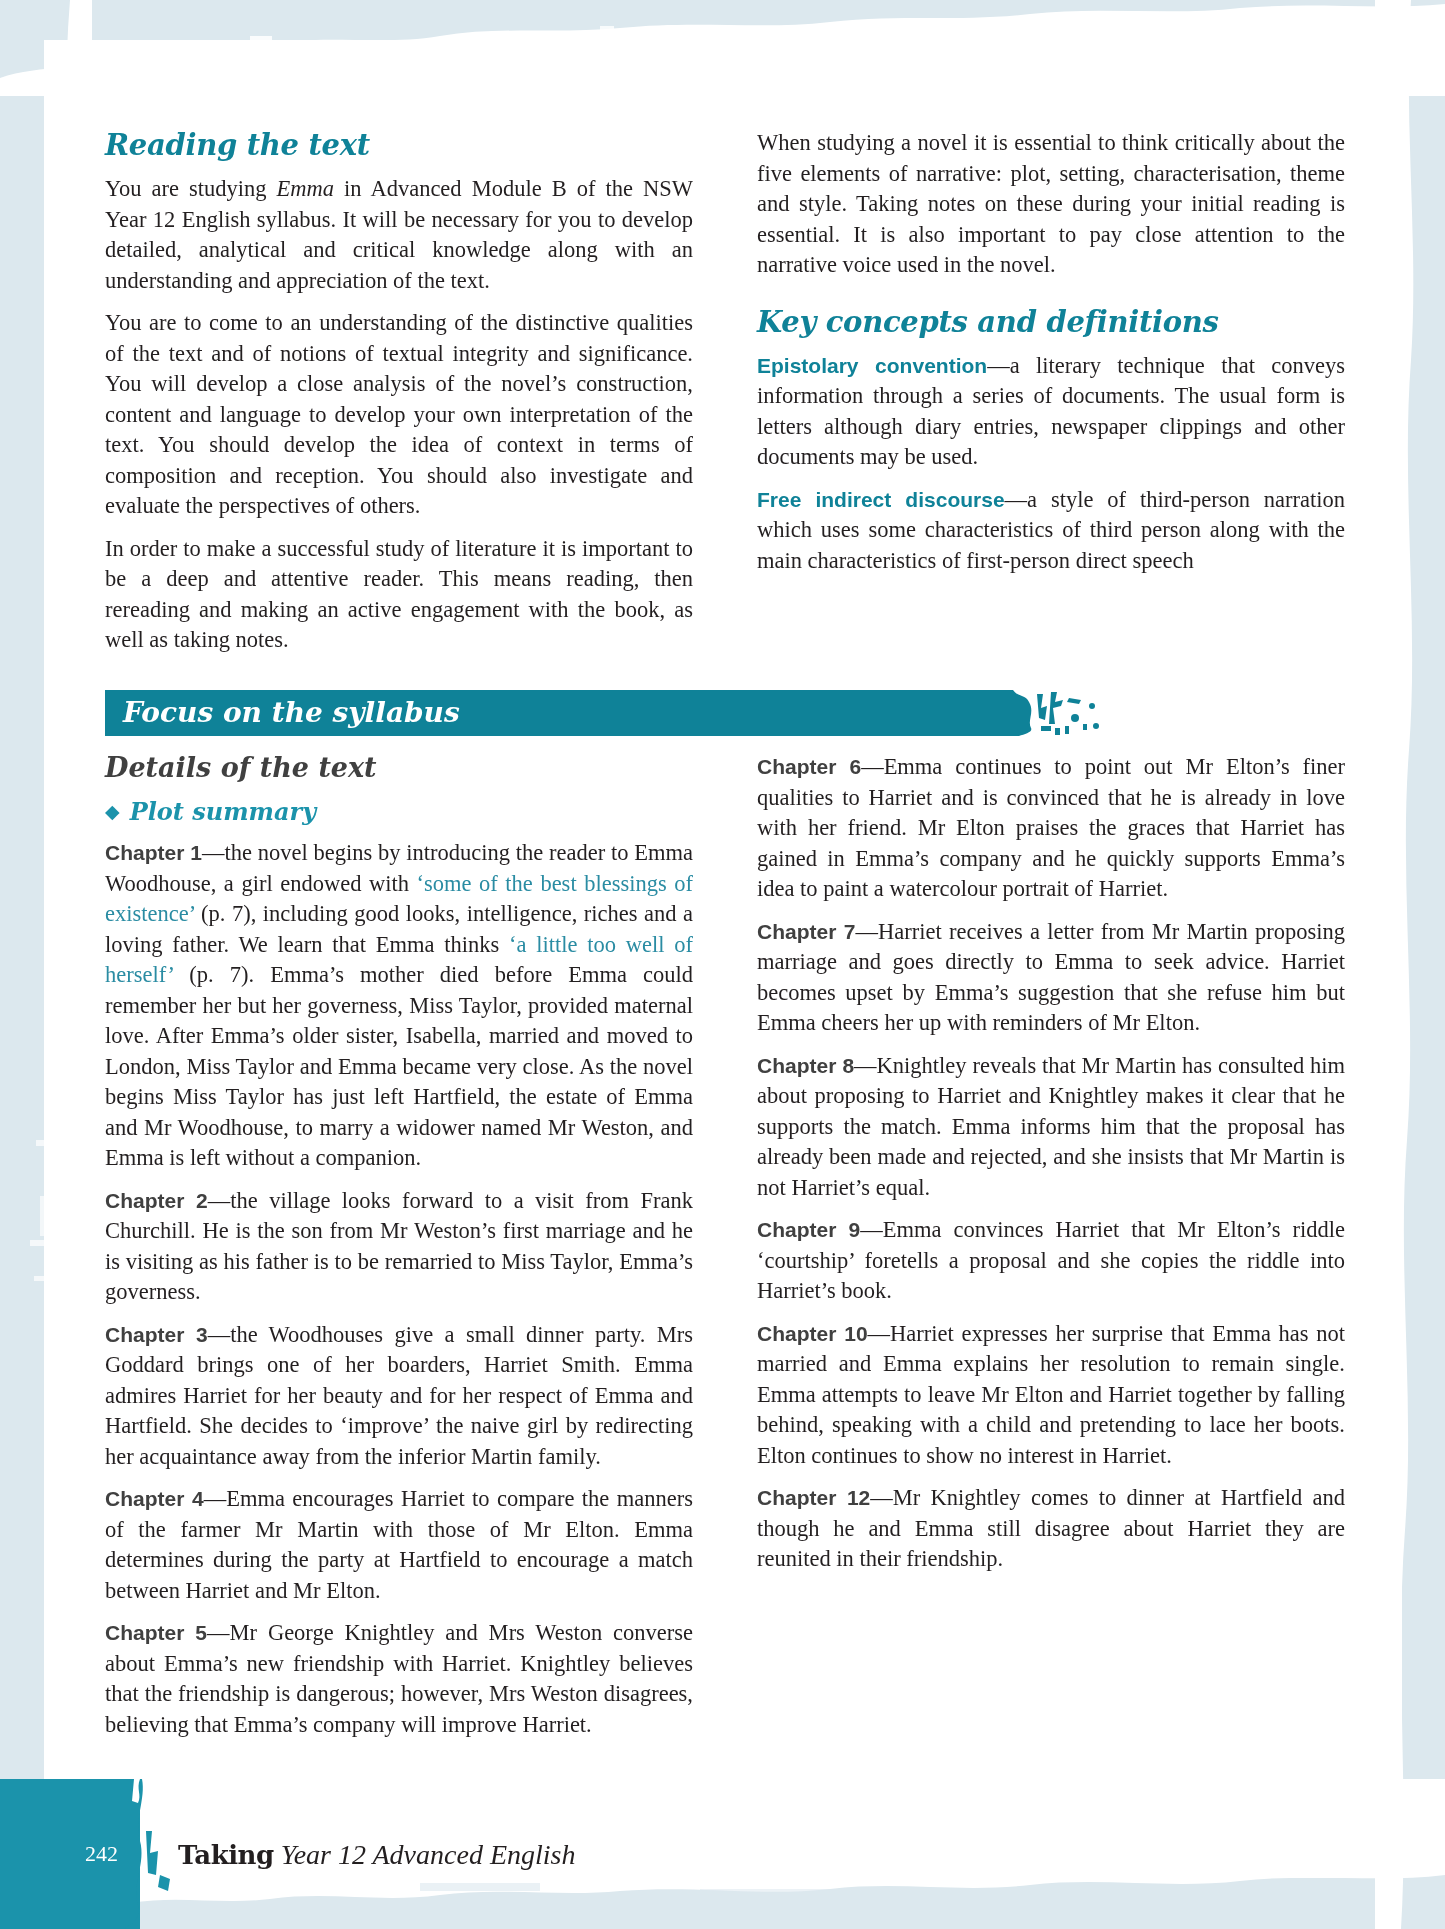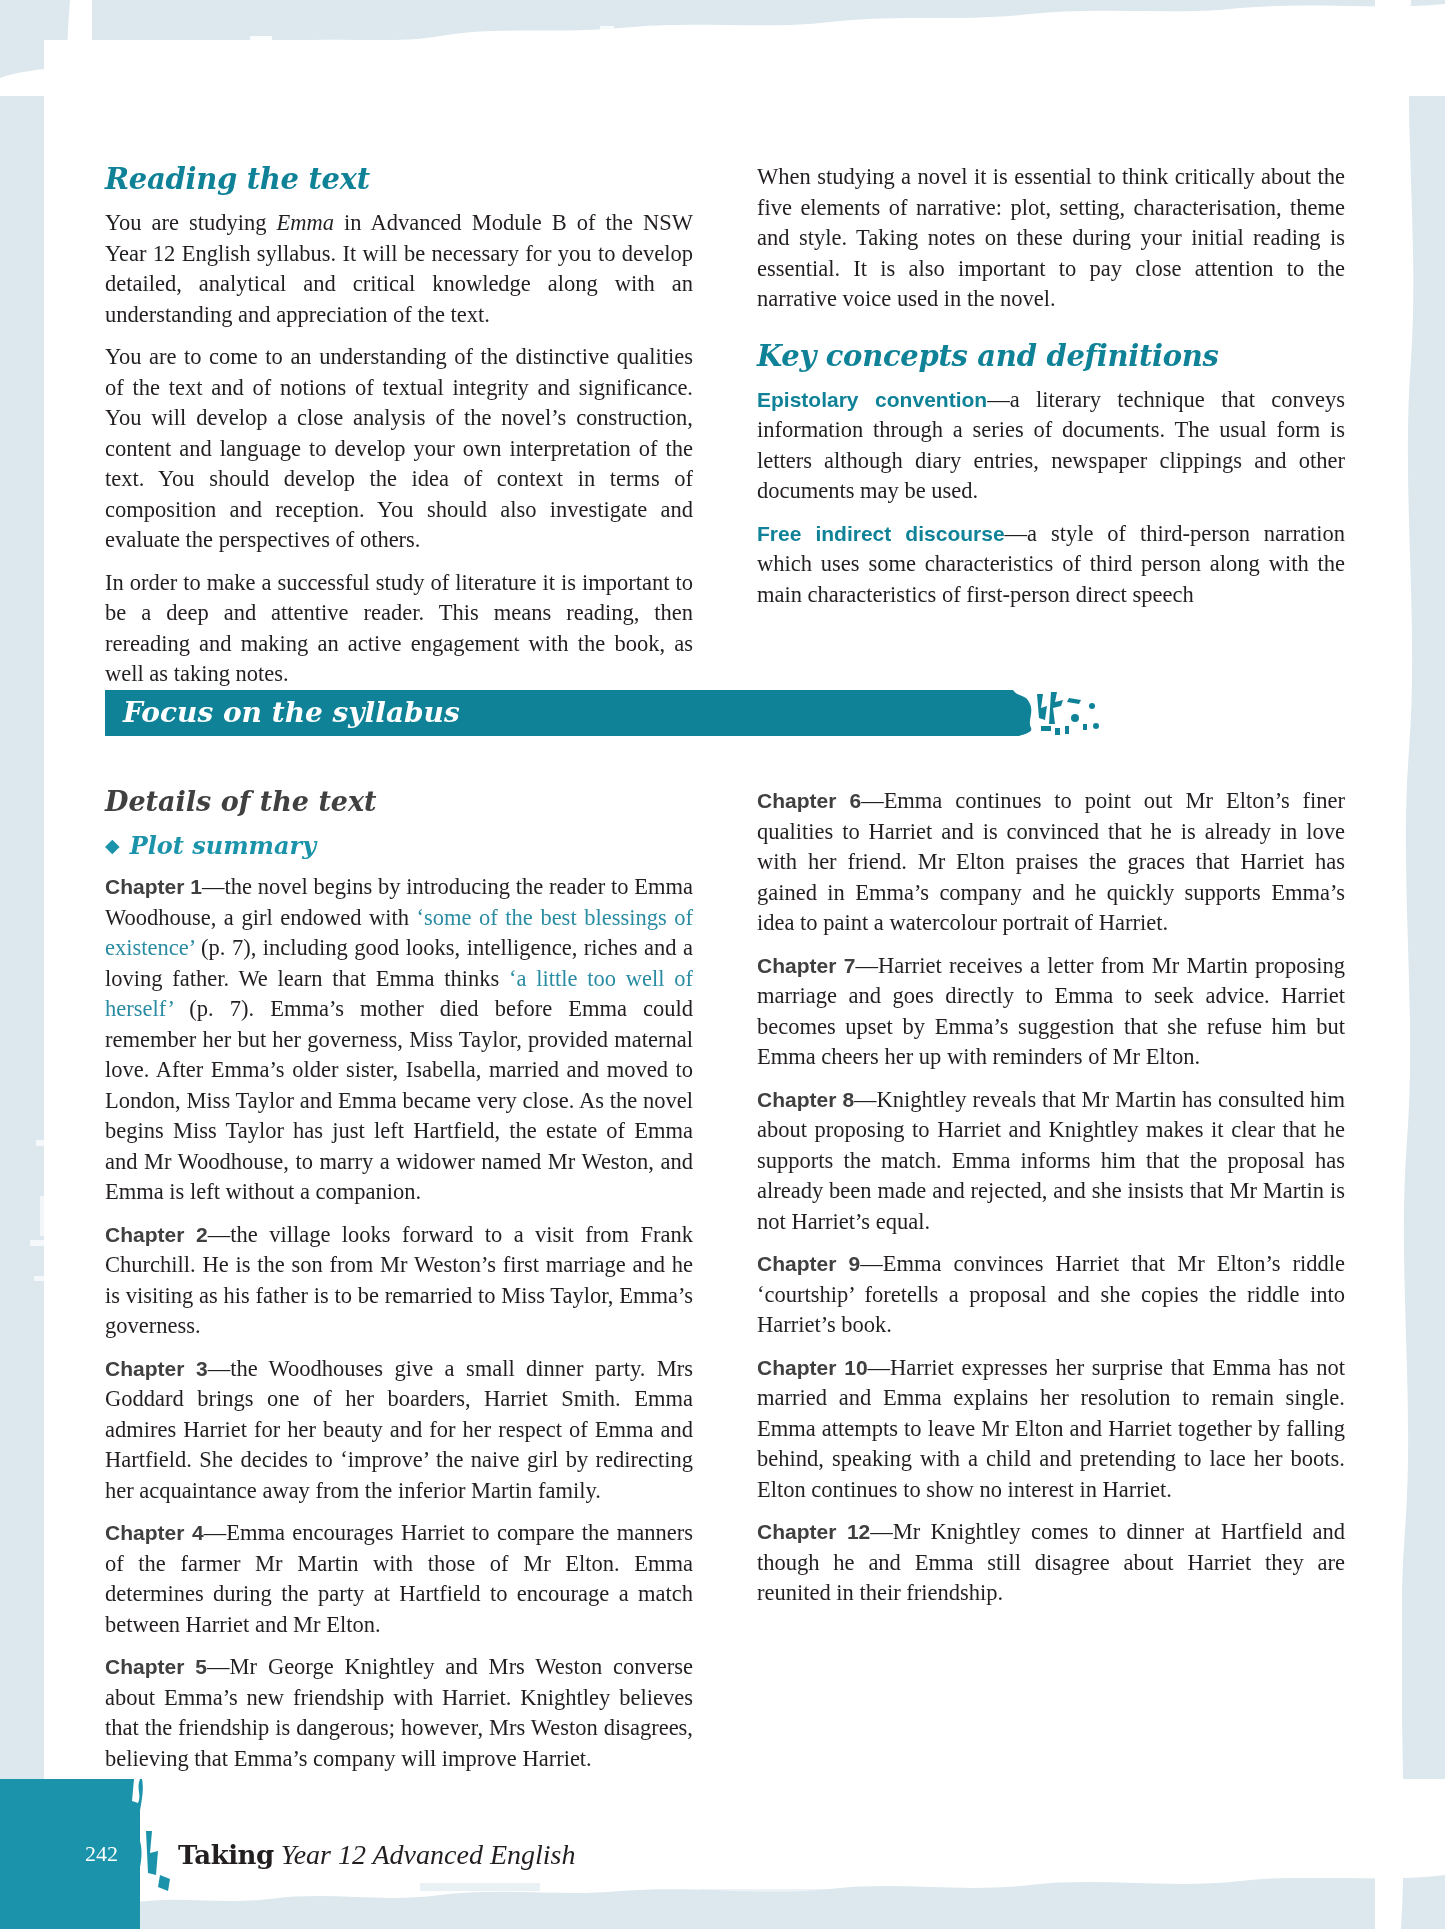--- a/index.html
+++ b/index.html
@@ -56,21 +56,21 @@
     height: 1929px;
     z-index: 5;
   }
 
   .columns {
     position: absolute;
     left: 105px;
     top: 128px;
     width: 1240px;
   }
-  .col-wrap { display: flex; gap: 64px; margin-top: 34px; }
+  .col-wrap { display: flex; gap: 64px; }
   .col { width: 600px; }
 
   h2.section-head {
     font-family: "DejaVu Serif", "Liberation Serif", serif;
     font-style: italic;
     font-weight: bold;
     color: #0f8298;
     font-size: 29px;
     margin: 0 0 12px 0;
     letter-spacing: -0.3px;

